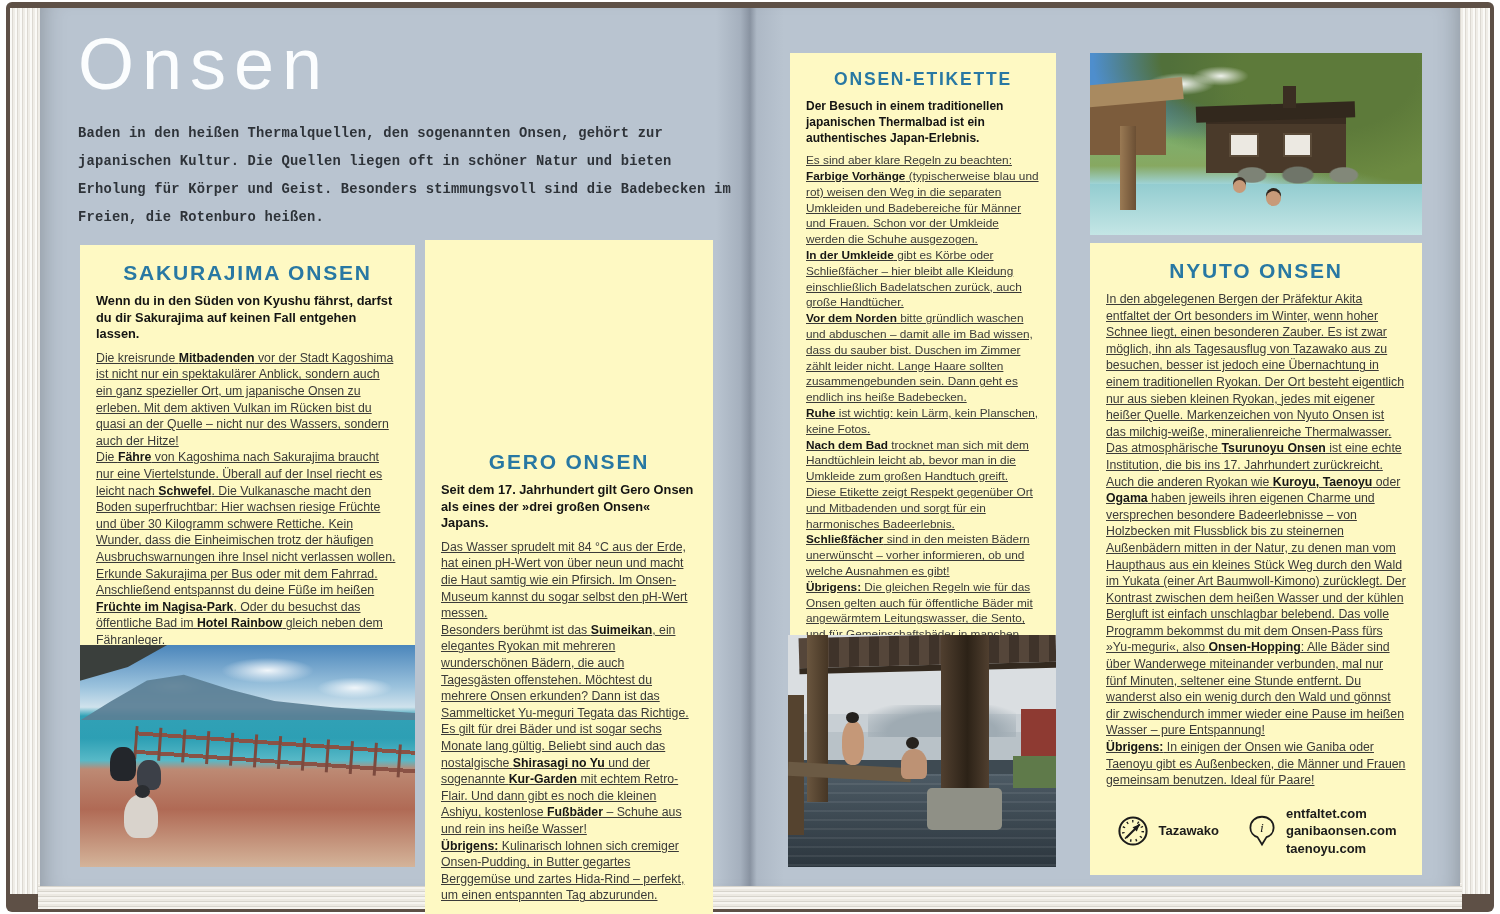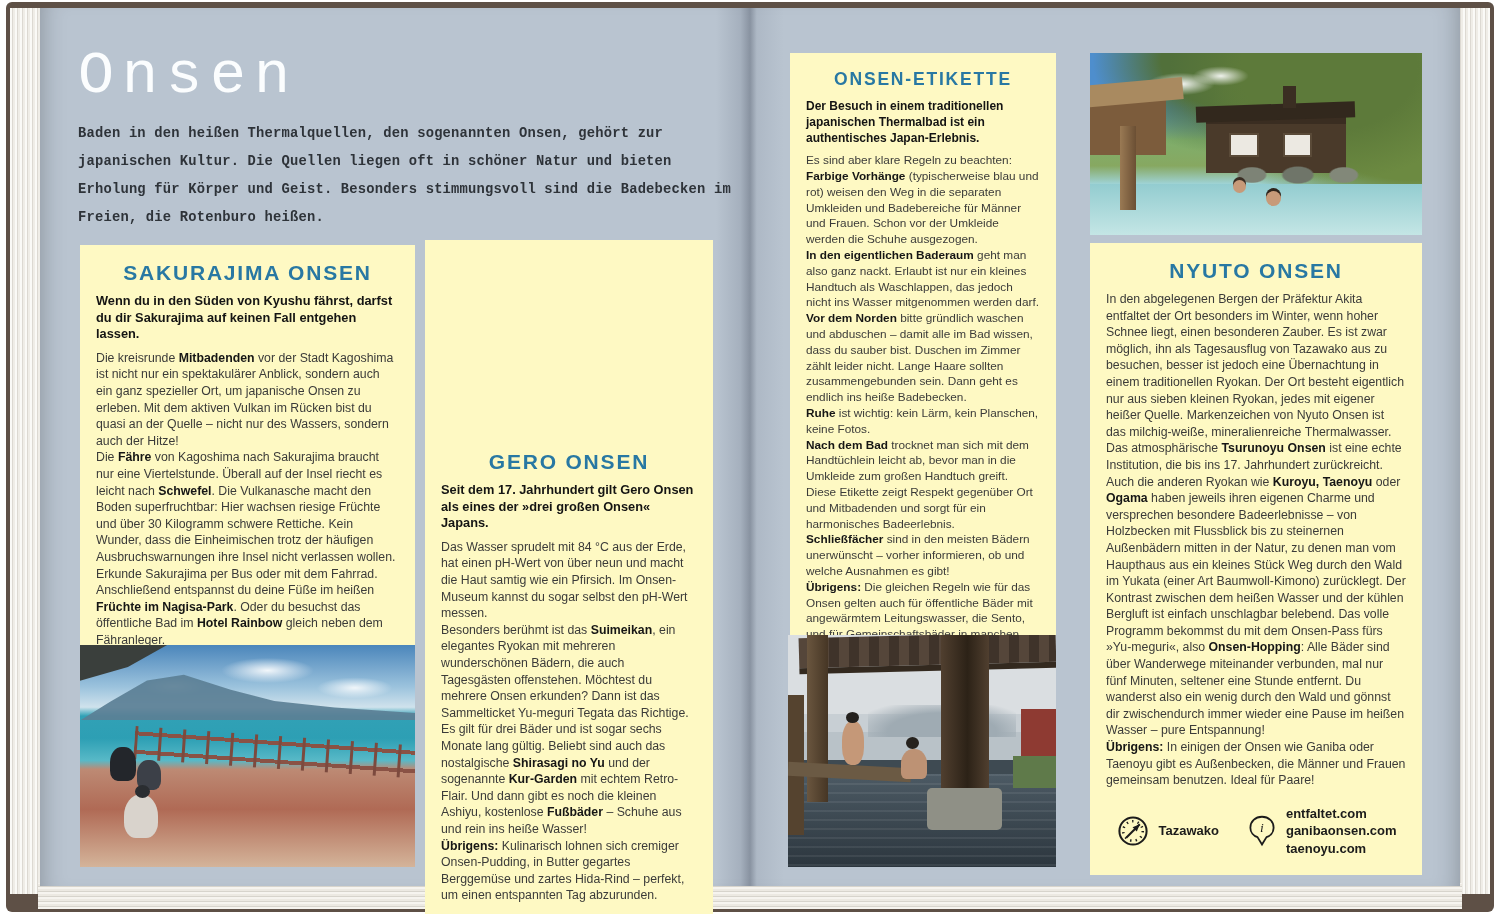--- a/index.html
+++ b/index.html
@@ -12,30 +12,30 @@
     background:repeating-linear-gradient(90deg,#fafaf7 0 2px,#dcd9d2 2px 3px,#efede7 3px 5px);}
   .stack-bottom{position:absolute;left:38px;right:38px;bottom:5px;height:26px;
     background:repeating-linear-gradient(0deg,#f6f4ef 0 2px,#d7d4cc 2px 3px,#ece9e2 3px 5px);}
   .spread{position:absolute;left:40px;right:40px;top:8px;bottom:28px;display:flex;}
   .page{flex:1 1 50%;position:relative;background:#b9c4d0;}
   .page-left{box-shadow:inset 20px 0 26px -20px rgba(0,0,0,.28);}
   .page-right{box-shadow:inset -20px 0 26px -20px rgba(0,0,0,.28);}
   .spine{position:absolute;left:calc(50% - 34px);width:68px;top:0;bottom:0;pointer-events:none;
     background:linear-gradient(90deg,rgba(0,0,0,0) 0,rgba(45,55,78,.14) 36%,rgba(25,33,52,.30) 50%,rgba(90,100,120,.12) 60%,rgba(0,0,0,0) 100%);}
 
-  .title{position:absolute;left:38px;top:38px;font-family:Liberation Mono, monospace;
-    font-size:60px;letter-spacing:8px;color:#fbfdfe;line-height:1;}
+  .title{position:absolute;left:38px;top:20px;font-family:Liberation Sans, sans-serif;
+    font-size:72px;letter-spacing:8px;color:#fbfdfe;line-height:1;}
   .intro{position:absolute;left:38px;top:112px;width:655px;font-family:"Liberation Mono",monospace;
     font-size:13.8px;line-height:28px;letter-spacing:.2px;color:#2e3339;font-weight:700;}
 
   .card{position:absolute;background:#fef9c3;padding:16px 16px 18px;box-sizing:border-box;
     display:flex;flex-direction:column;align-items:center;}
   .card-title{margin:0 0 8px;font-size:21px;font-weight:800;letter-spacing:1.8px;color:#2878a3;}
   .lead{margin:0 0 7px;font-size:12.8px;line-height:1.3;font-weight:700;color:#141413;}
-  .body p{margin:0;font-size:12.3px;line-height:1.35;color:#3b3b39;}
+  .body p{margin:0;font-size:12.3px;line-height:1.35;color:#3b3b39;text-decoration:underline;}
   .body b{color:#161615;}
   .dense p{font-size:11.8px;line-height:1.34;}
   .card-footer{display:flex;align-items:center;gap:28px;margin-top:auto;padding-top:16px;}
   .f-item{display:flex;align-items:center;gap:9px;}
   .f-label{font-size:13px;font-weight:700;color:#1b1b1a;white-space:pre-line;line-height:1.35;}
   .icon svg{display:block;}
 
   .ph{position:absolute;overflow:hidden;}
   .ph *{position:absolute;}
 
@@ -213,21 +213,21 @@
     </div>
 
     <div class="page page-right">
 
       <div class="card dense" style="left:40px;top:45px;width:266px;min-height:592px;">
         <h3 class="card-title" style="font-size:17.5px;">ONSEN-ETIKETTE</h3>
         <p class="lead" style="font-size:12px;">Der Besuch in einem traditionellen japanischen Thermalbad ist ein authentisches Japan-Erlebnis.</p>
         <div class="body">
             <p>Es sind aber klare Regeln zu beachten:</p>
             <p><b>Farbige Vorhänge</b> (typischerweise blau und rot) weisen den Weg in die separaten Umkleiden und Badebereiche für Männer und Frauen. Schon vor der Umkleide werden die Schuhe ausgezogen.</p>
-            <p><b>In den eigentlichen Baderaum</b> geht man also ganz nackt. Erlaubt ist nur ein kleines Handtuch als Waschlappen, das jedoch nicht ins Wasser mitgenommen werden darf.</p>
+            <p><b>In der Umkleide</b> gibt es Körbe oder Schließfächer – hier bleibt alle Kleidung einschließlich Badelatschen zurück, auch große Handtücher.</p>
             <p><b>Vor dem Norden</b> bitte gründlich waschen und abduschen – damit alle im Bad wissen, dass du sauber bist. Duschen im Zimmer zählt leider nicht. Lange Haare sollten zusammengebunden sein. Dann geht es endlich ins heiße Badebecken.</p>
             <p><b>Ruhe</b> ist wichtig: kein Lärm, kein Planschen, keine Fotos.</p>
             <p><b>Nach dem Bad</b> trocknet man sich mit dem Handtüchlein leicht ab, bevor man in die Umkleide zum großen Handtuch greift.</p>
             <p>Diese Etikette zeigt Respekt gegenüber Ort und Mitbadenden und sorgt für ein harmonisches Badeerlebnis.</p>
             <p><b>Schließfächer</b> sind in den meisten Bädern unerwünscht – vorher informieren, ob und welche Ausnahmen es gibt!</p>
             <p><b>Übrigens:</b> Die gleichen Regeln wie für das Onsen gelten auch für öffentliche Bäder mit angewärmtem Leitungswasser, die Sento, und für Gemeinschaftsbäder in manchen Hotels.</p>
           </div>
         <div class="card-footer" style="padding-left:10px;">
           <div class="f-item">
             <span class="icon">

